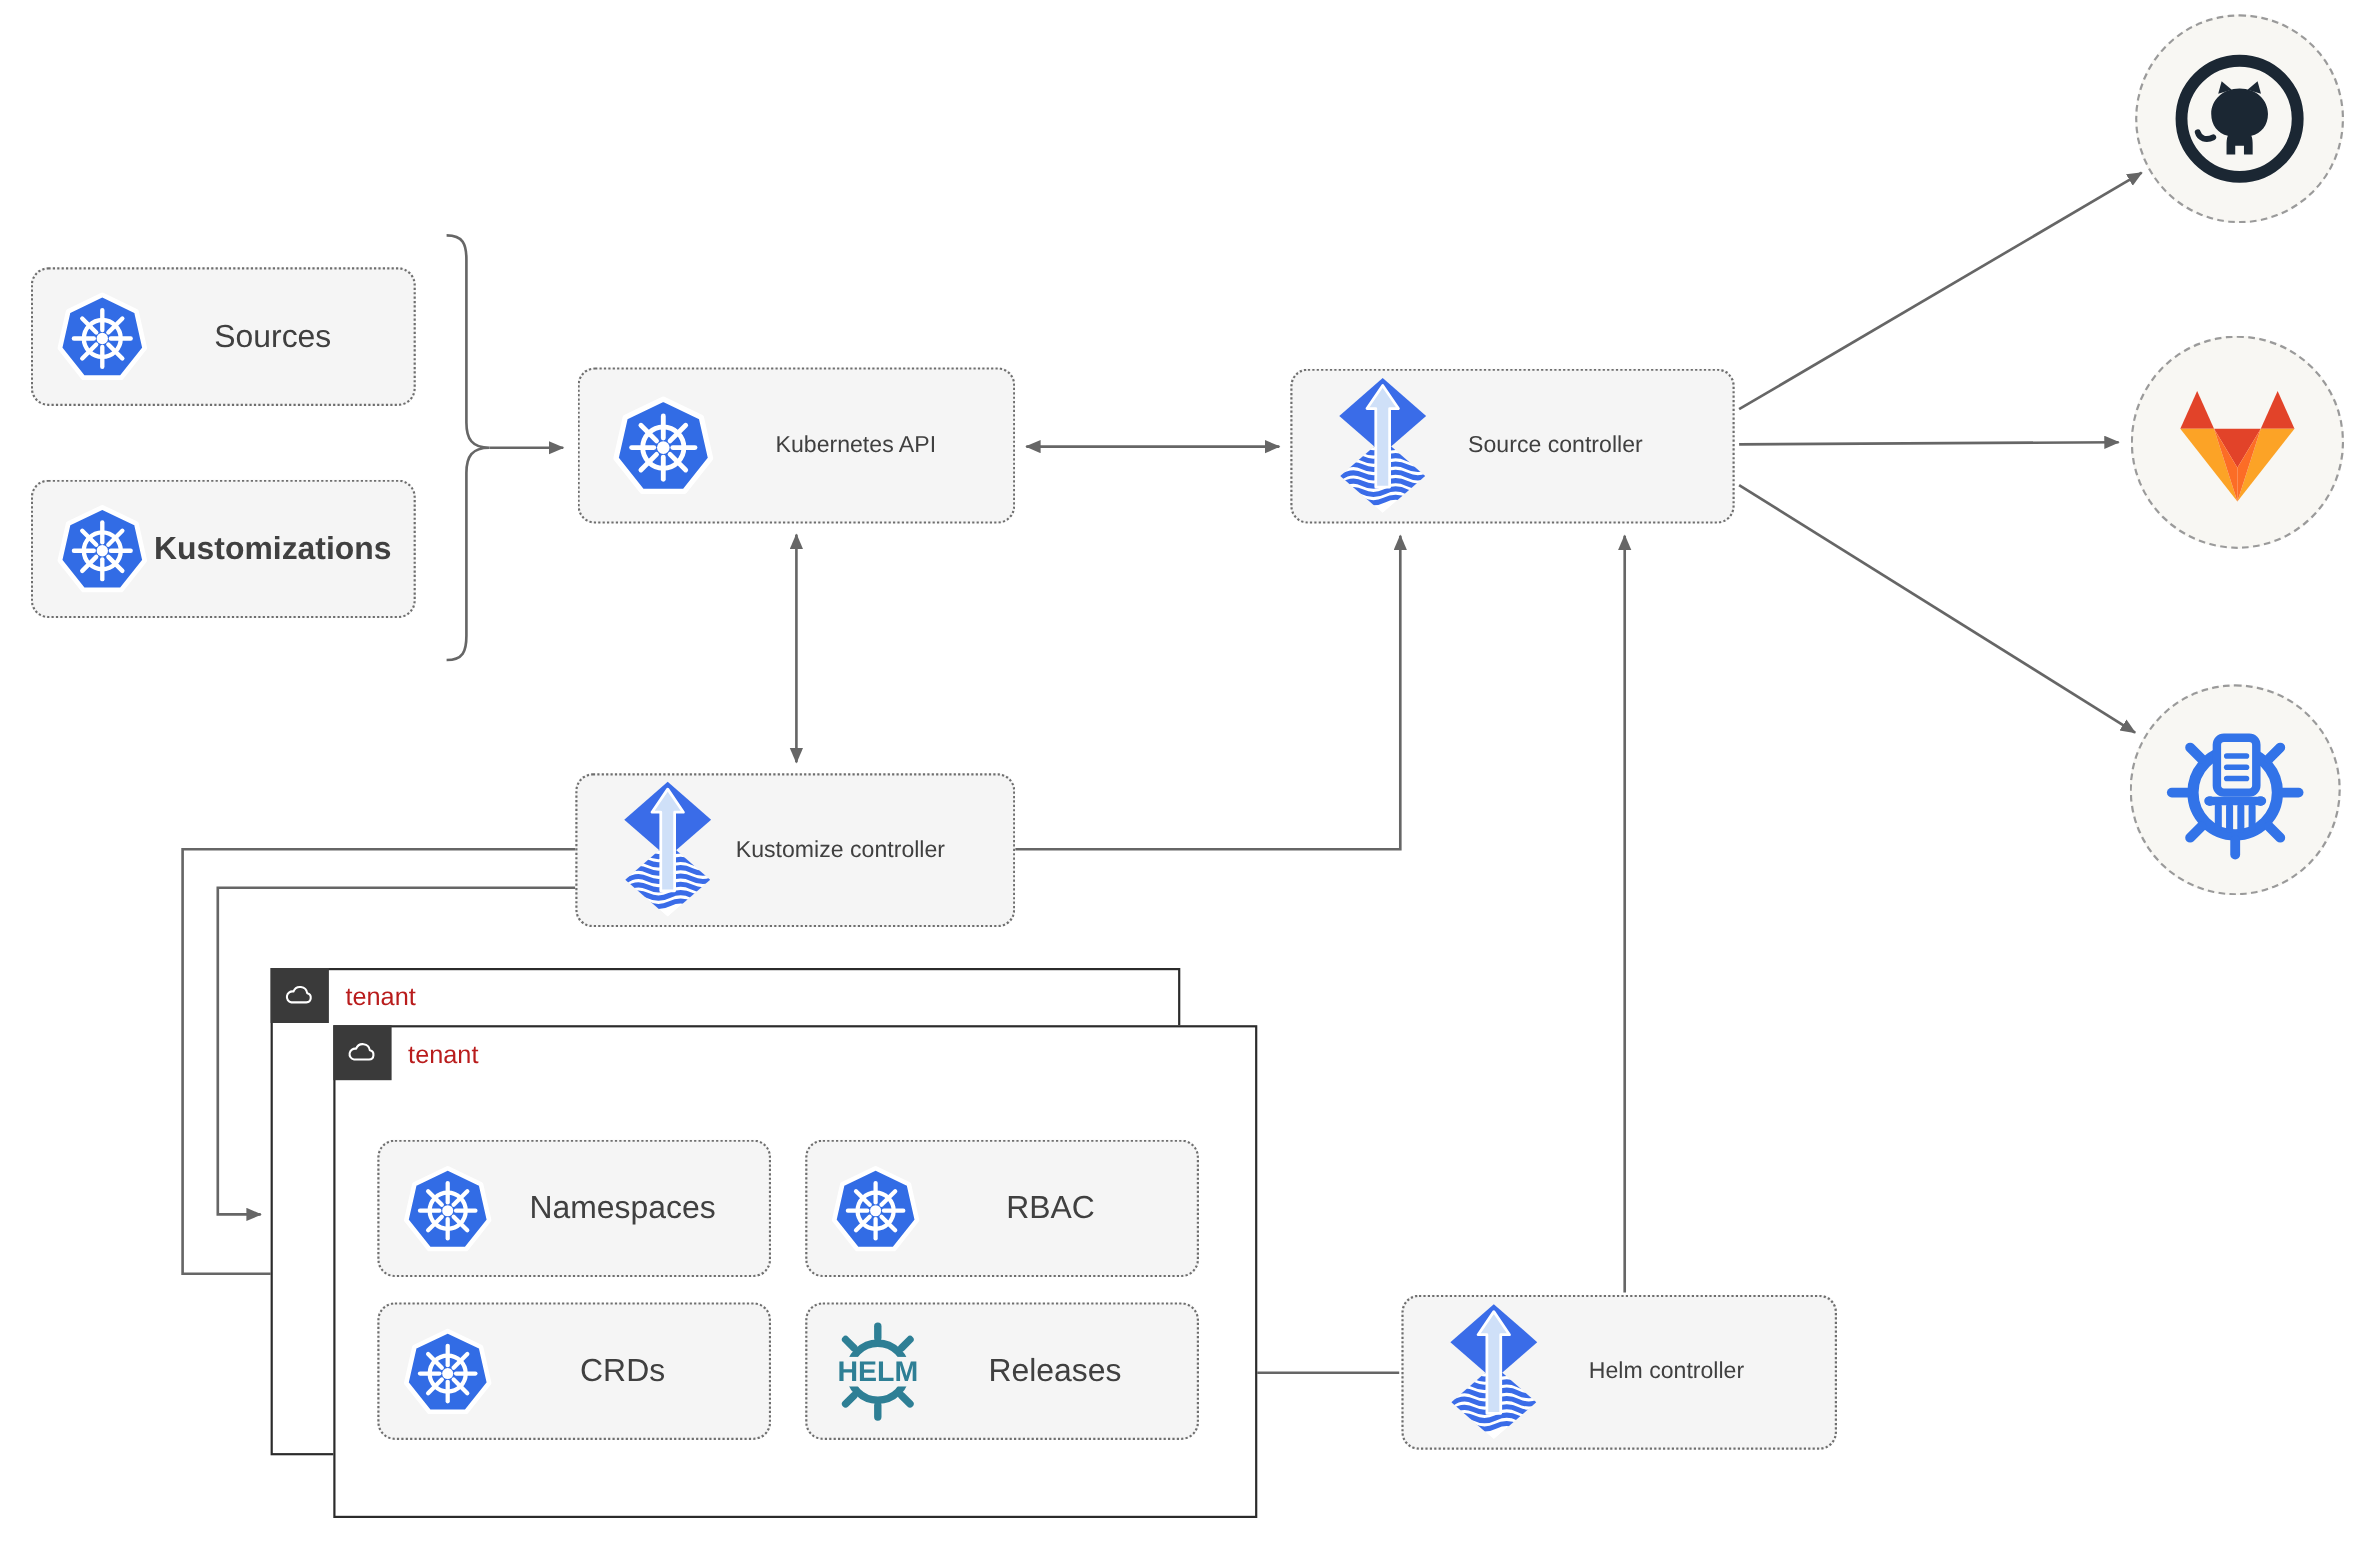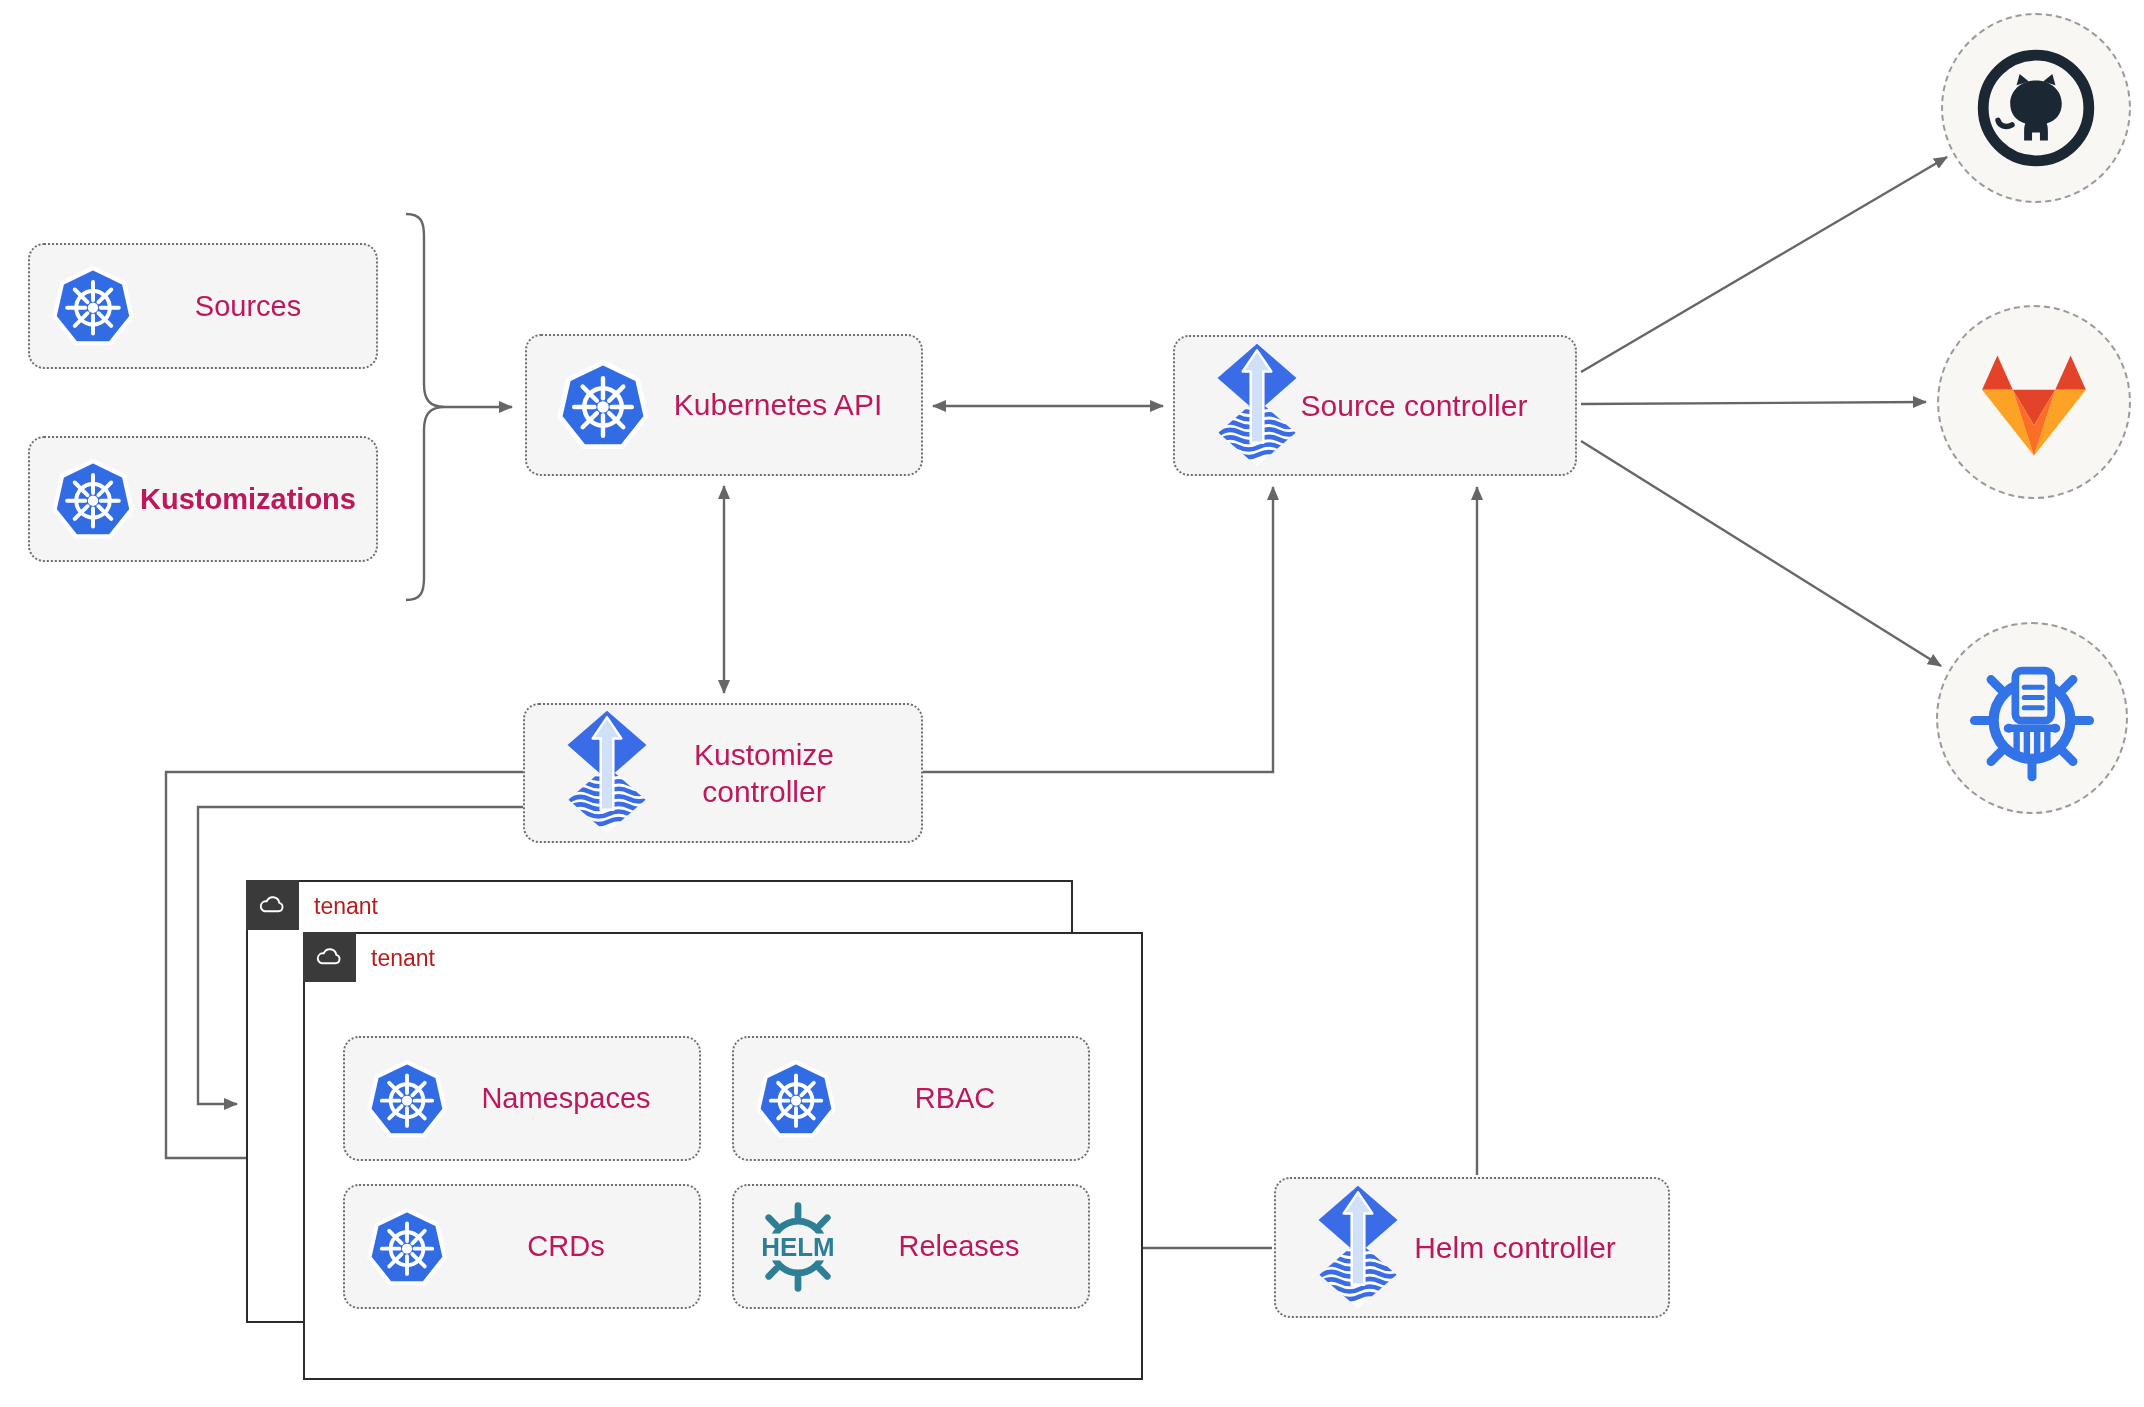--- a/index.html
+++ b/index.html
@@ -1,22 +1,22 @@
 <!DOCTYPE html>
 <html><head>
 <meta charset="utf-8">
 <style>
   html,body{margin:0;padding:0;background:#ffffff;font-family:"Liberation Sans",sans-serif;}
   #canvas{position:relative;width:2144px;height:1407px;background:#ffffff;overflow:hidden;}
 
   
   .node{position:absolute;background:#f5f5f5;border:2px dotted #6e6e6e;border-radius:16px;
-        display:flex;align-items:center;color:#be185d;box-sizing:border-box;}
+        display:flex;align-items:center;color:#404040;box-sizing:border-box;}
   .node .icon{flex:0 0 auto;display:flex;align-items:flex-start;justify-content:center;}
-  .node .lbl{flex:1 1 auto;text-align:center;font-size:30px;line-height:1.25;padding-right:16px;}
+  .node .lbl{flex:1 1 auto;text-align:center;font-size:21px;line-height:1.25;padding-right:16px;}
   .node.small .lbl{font-size:29px;}
 
   
   .remote{position:absolute;border:2.5px dashed #9a9a9a;border-radius:50%;background:#f8f7f3;
           display:flex;align-items:center;justify-content:center;box-sizing:border-box;}
 
   
   .tenant{position:absolute;background:#ffffff;border:2.5px solid #2b2b2b;box-sizing:border-box;}
   .tenant .tab{position:absolute;left:-2.5px;top:-2.5px;width:53px;height:50px;background:#3a3a3a;
                display:flex;align-items:center;justify-content:center;}

